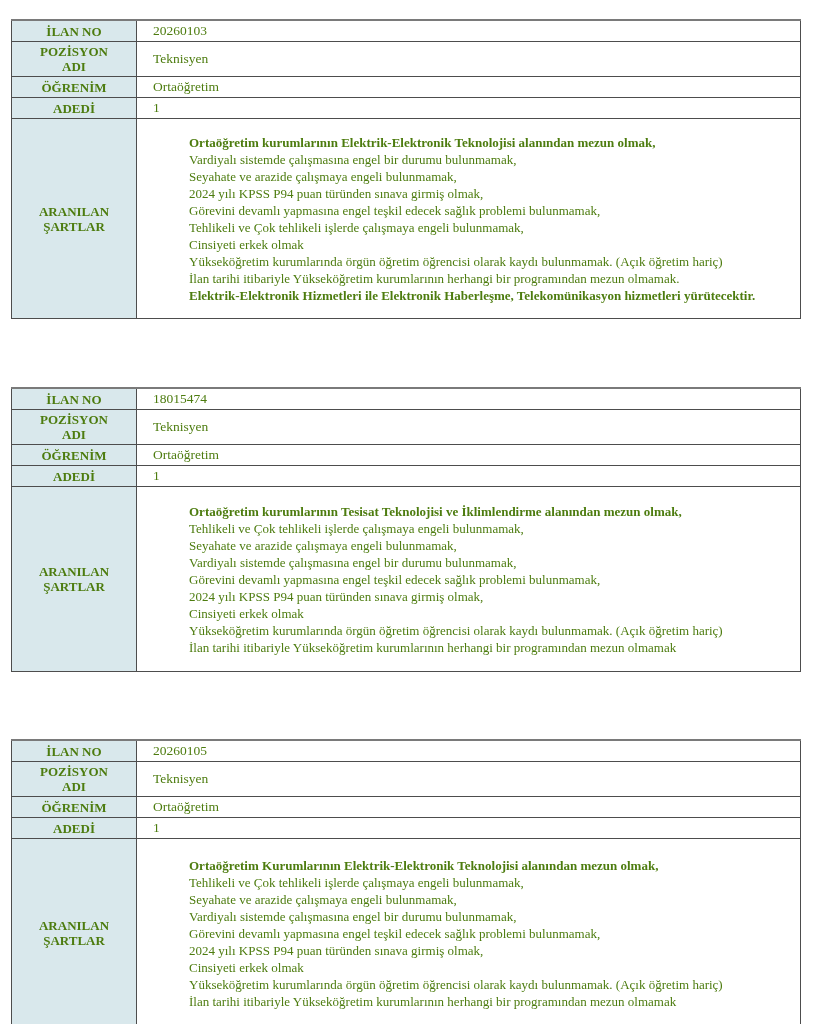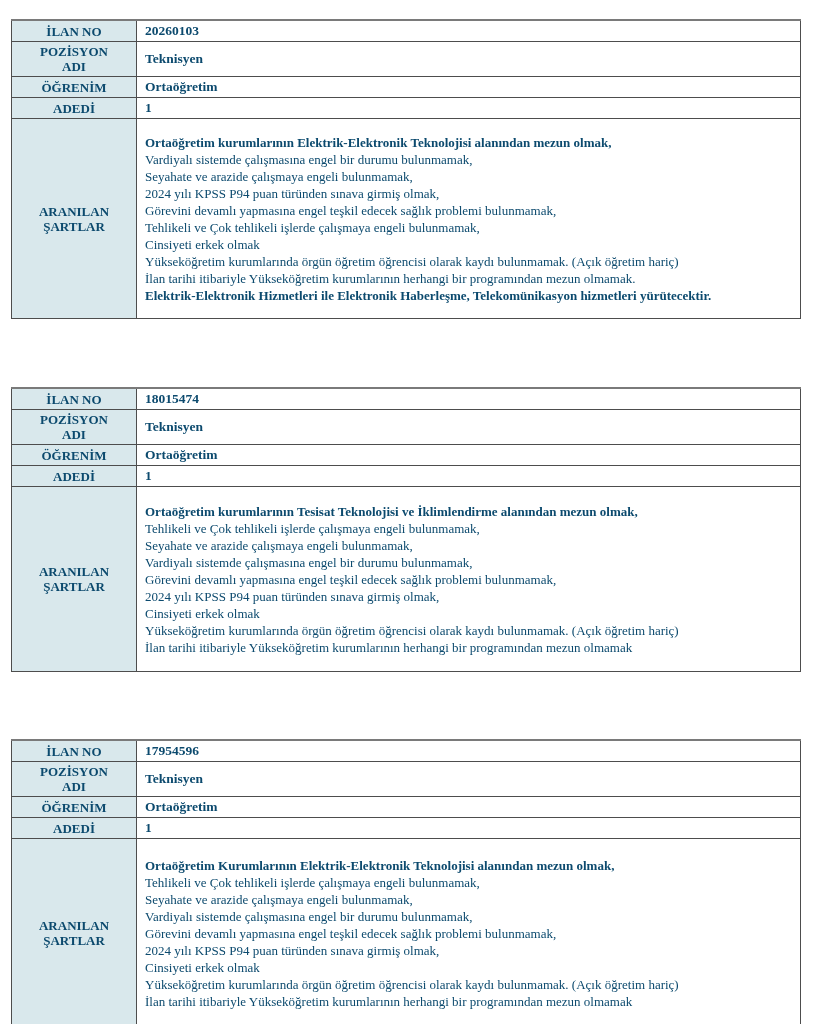--- a/index.html
+++ b/index.html
@@ -3,21 +3,21 @@
 <meta charset="utf-8">
 <style>
   * { margin: 0; padding: 0; box-sizing: border-box; }
   html, body { background: #ffffff; }
   .sheet {
     position: relative;
     width: 825px;
     height: 1024px;
     background: #ffffff;
     font-family: "Liberation Serif", "DejaVu Serif", serif;
-    color: #0c4a6e;
+    color: #4d7c0f;
     overflow: hidden;
   }
   table.listing {
     position: absolute;
     left: 11px;
     width: 790px;
     border-collapse: collapse;
     table-layout: fixed;
   }
   table.listing td {
@@ -30,32 +30,33 @@
     width: 125px;
     text-align: center;
     font-weight: bold;
     font-size: 13px;
     line-height: 15px;
     padding: 2px 10px;
   }
   td.label-cell .wrap2 { display: inline-block; max-width: 92px; }
   td.value-cell {
     background: #ffffff;
-    font-weight: bold;
+    font-weight: normal;
     font-size: 13.5px;
-    padding: 2px 8px;
+    padding: 2px 16px;
   }
   td.req-cell {
     background: #ffffff;
     font-size: 13px;
     padding: 14px 8px;
   }
   .req-line {
     line-height: 17px;
     white-space: nowrap;
+    margin-left: 44px;
   }
   .req-line.b { font-weight: bold; }
   #tbl-1 { top: 19px; }
   #tbl-2 { top: 387px; }
   #tbl-3 { top: 739px; }
 </style>
 </head>
 <body>
 
 <div class="sheet">
@@ -128,21 +129,21 @@
           <div class="req-line">İlan tarihi itibariyle Yükseköğretim kurumlarının herhangi bir programından mezun olmamak</div>
         </td>
       </tr>
     </tbody>
   </table>
 
   <table class="listing" id="tbl-3">
     <tbody>
       <tr style="height:18px;">
         <td class="label-cell">İLAN NO</td>
-        <td class="value-cell">17954596</td>
+        <td class="value-cell">20260105</td>
       </tr>
       <tr style="height:32px;">
         <td class="label-cell"><span class="wrap2">POZİSYON ADI</span></td>
         <td class="value-cell">Teknisyen</td>
       </tr>
       <tr style="height:18px;">
         <td class="label-cell">ÖĞRENİM</td>
         <td class="value-cell">Ortaöğretim</td>
       </tr>
       <tr style="height:17px;">

